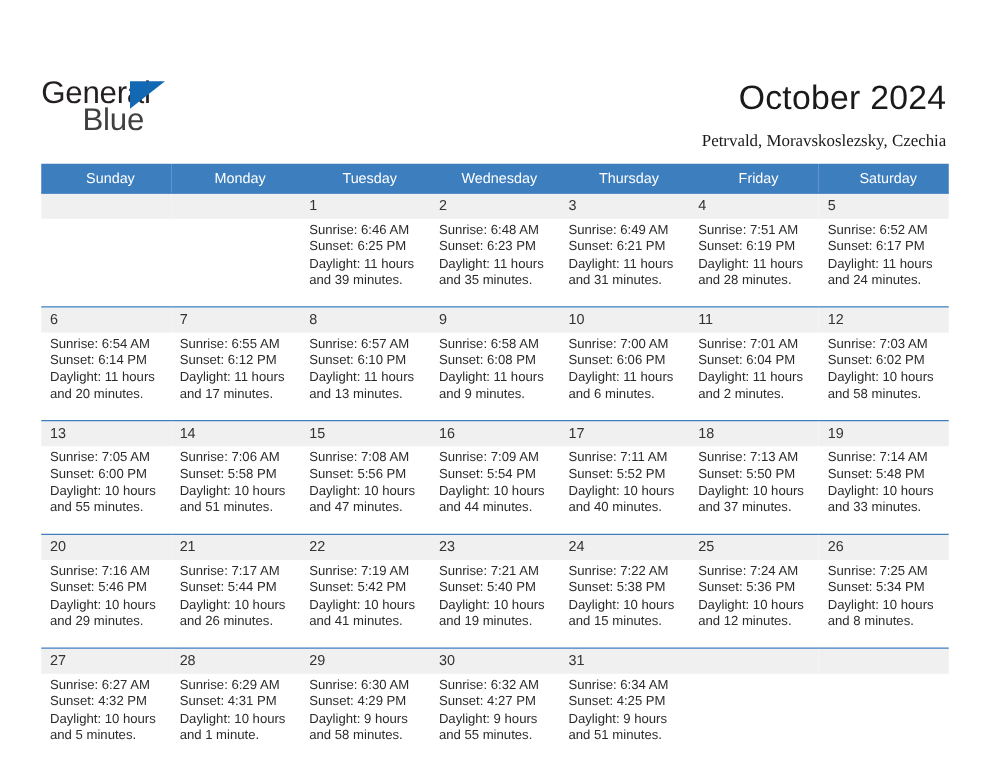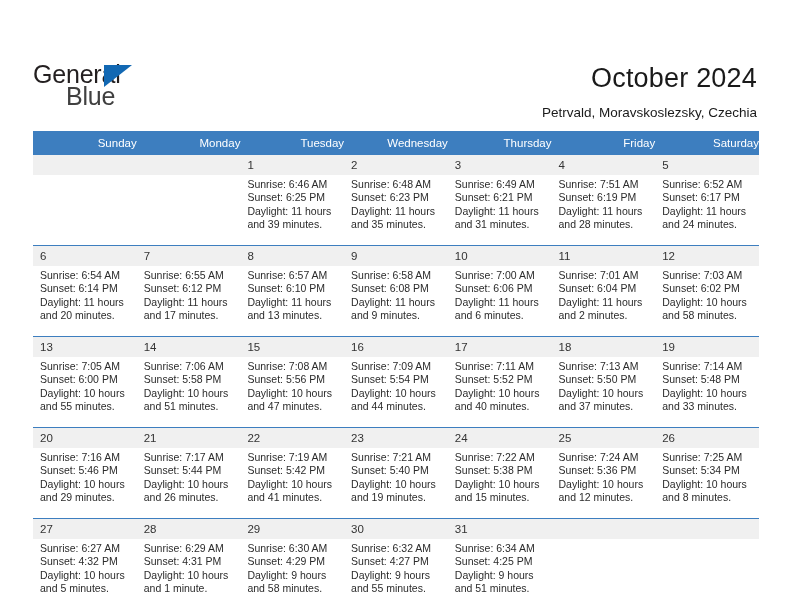--- a/index.html
+++ b/index.html
@@ -78,37 +78,38 @@
     letter-spacing: 0.2px;
   }
   .subtitle {
     position: absolute;
     right: 35px;
     top: 77px;
     font-size: 13.5px;
     color: #1a1a1a;
     text-align: right;
     white-space: nowrap;
+    font-family: Liberation Serif, serif;
   }
 
   
   .cal {
     position: absolute;
     left: 33px;
     top: 103px;
     width: 726px;
     border-collapse: collapse;
     table-layout: fixed;
   }
   .cal th {
     background: #3d7ebf;
     color: #ffffff;
     font-size: 11.5px;
     font-weight: normal;
-    text-align: right;
+    text-align: center;
     padding: 5px 0 5px 7px;
     height: 13px;
     border: none;
   }
   .cal td {
     vertical-align: top;
     padding: 0;
     width: 103.71px;
     height: 90px;
     border: none;

